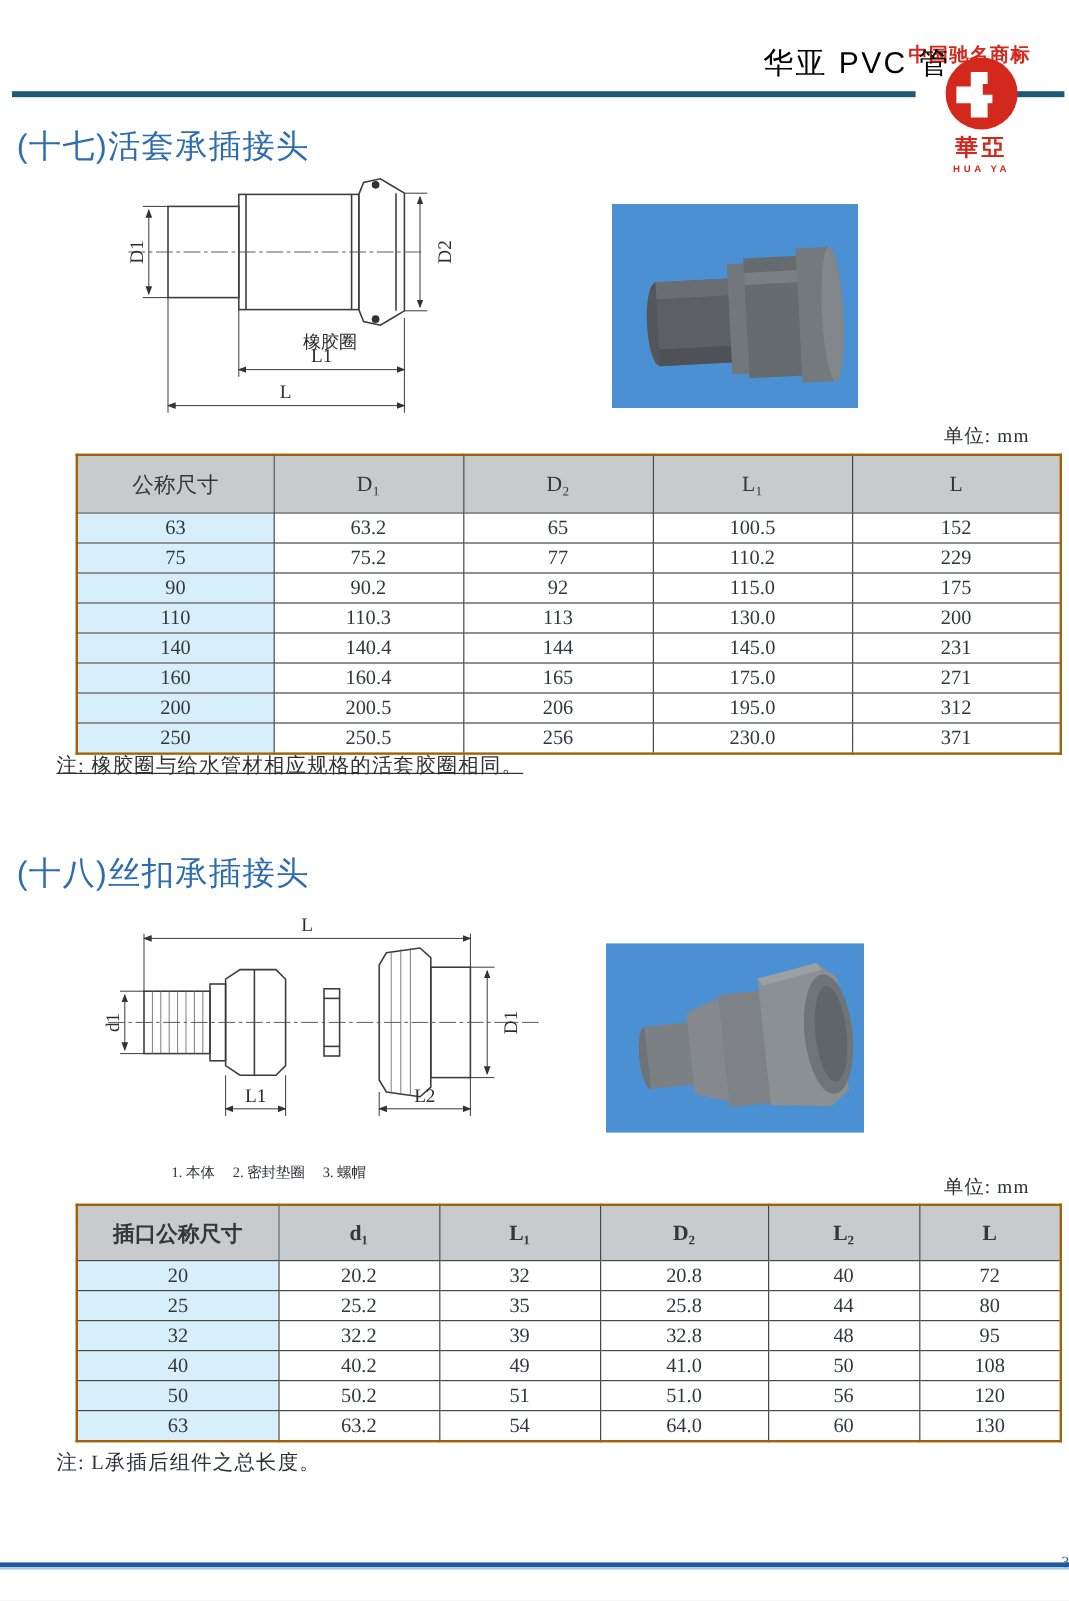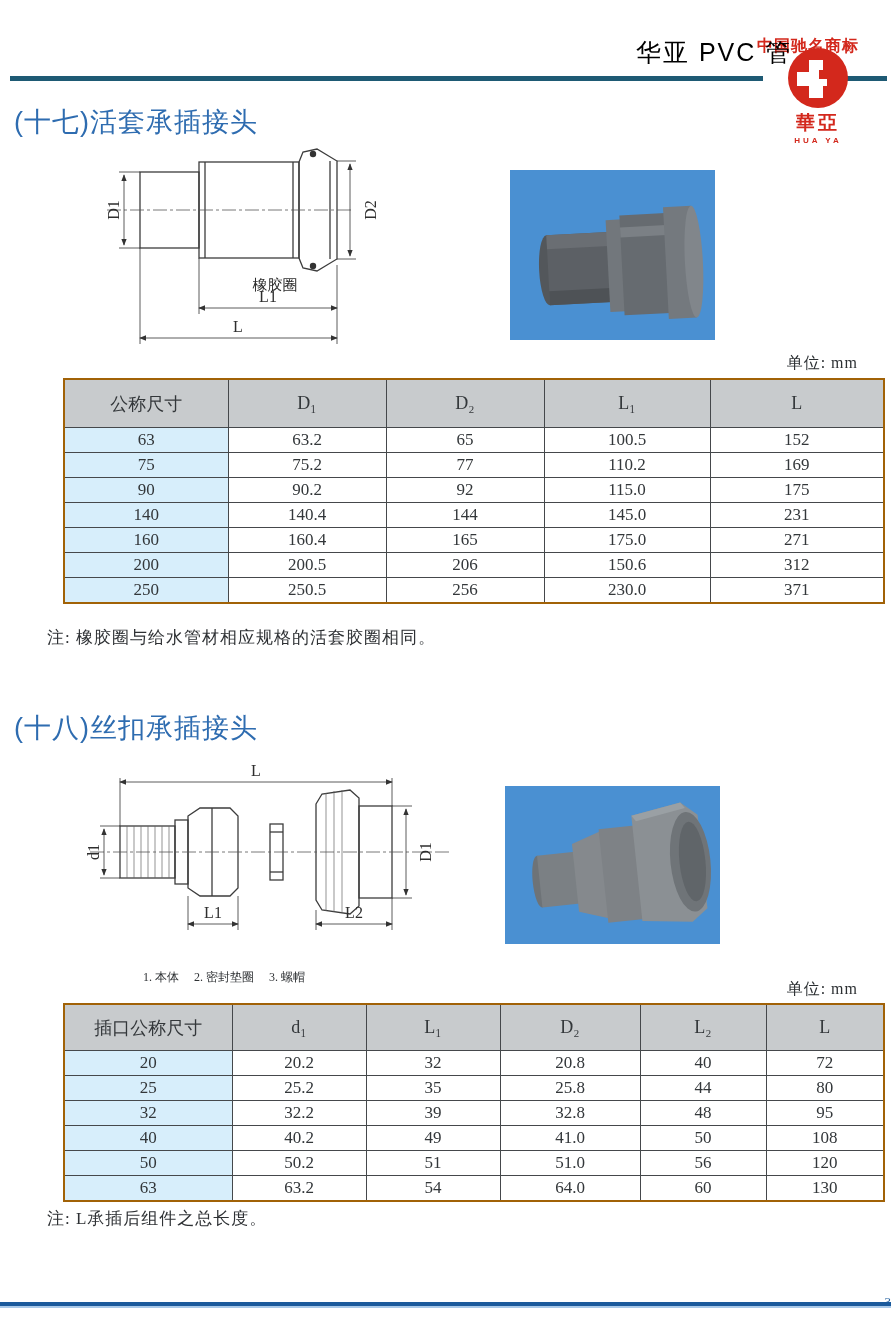--- a/index.html
+++ b/index.html
@@ -20,30 +20,30 @@
   .logo-en{color:#d3281c;font-size:8px;font-weight:bold;letter-spacing:3px;
            font-family:"Liberation Sans","DejaVu Sans",sans-serif;}
 
   
   .sec-title{position:absolute;left:14px;color:#2e6cb0;font-size:27px;font-weight:normal;
              font-family:"Liberation Sans","DejaVu Sans",sans-serif;letter-spacing:1px;}
   .sec17-title{top:104px;} .sec18-title{top:710px;}
   .unit{position:absolute;right:33px;font-size:16px;color:#2b2f32;letter-spacing:1px;text-align:center;}
   .unit1{top:353px;} .unit2{top:979px;}
   .note{position:absolute;left:47px;font-size:17px;color:#2e3134;letter-spacing:1px;}
-  .note1{top:626px;} .note2{top:1207px;}
+  .note1{top:626px;text-decoration:underline;} .note2{top:1207px;}
   .caption{position:absolute;left:143px;top:969px;font-size:12px;color:#2e3134;}
 
   
   table.data-table{position:absolute;left:38px;width:820px;border-collapse:collapse;table-layout:fixed;
         font-size:17px;color:#33373a;border:2px solid #a16207;background:#fff;margin-left:25px;}
   .t1{top:378px;} .t2{top:1003px;}
   .data-table th,.data-table td{border:1px solid #45484b;text-align:center;padding:0;overflow:hidden;}
   .data-table thead th{background:#c8cbcd;font-weight:normal;font-size:18px;}
-  .t1 thead th{height:47px;} .t2 thead th{height:45px;}
+  .t1 thead th{height:47px;} .t2 thead th{height:45px;font-weight:bold;}
   .t1 tbody td{height:24px;} .t2 tbody td{height:24px;}
   .data-table tbody td:first-child{background:#d7eefb;}
 
   
   .diagram{position:absolute;} .d1{left:92px;top:148px;} .d2{left:60px;top:760px;}
   .photo{position:absolute;} .p1{left:510px;top:170px;} .p2{left:505px;top:786px;}
 
   
   .rule-bottom{position:absolute;top:1302px;left:0;width:891px;height:4px;background:#1b5a9c;}
   .rule-bottom-light{position:absolute;top:1306px;left:0;width:891px;height:2px;background:#a9c9e9;}
@@ -157,48 +157,55 @@
           <td>63.2</td>
           <td>65</td>
           <td>100.5</td>
           <td>152</td>
         </tr>
         <tr>
           <td>75</td>
           <td>75.2</td>
           <td>77</td>
           <td>110.2</td>
-          <td>169</td>
+          <td>229</td>
         </tr>
         <tr>
           <td>90</td>
           <td>90.2</td>
           <td>92</td>
           <td>115.0</td>
           <td>175</td>
         </tr>
         <tr>
+          <td>110</td>
+          <td>110.3</td>
+          <td>113</td>
+          <td>130.0</td>
+          <td>200</td>
+        </tr>
+        <tr>
           <td>140</td>
           <td>140.4</td>
           <td>144</td>
           <td>145.0</td>
           <td>231</td>
         </tr>
         <tr>
           <td>160</td>
           <td>160.4</td>
           <td>165</td>
           <td>175.0</td>
           <td>271</td>
         </tr>
         <tr>
           <td>200</td>
           <td>200.5</td>
           <td>206</td>
-          <td>150.6</td>
+          <td>195.0</td>
           <td>312</td>
         </tr>
         <tr>
           <td>250</td>
           <td>250.5</td>
           <td>256</td>
           <td>230.0</td>
           <td>371</td>
         </tr>
       </tbody>

